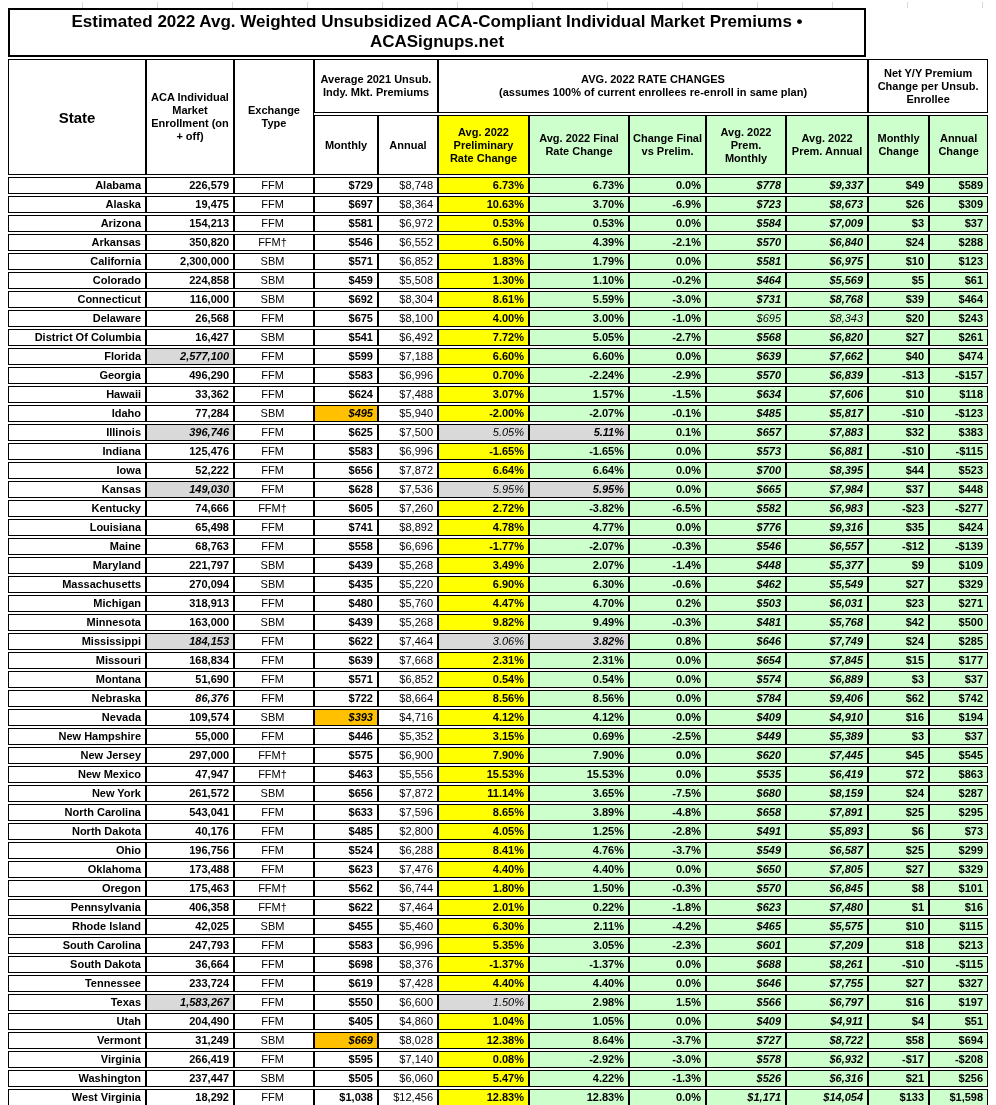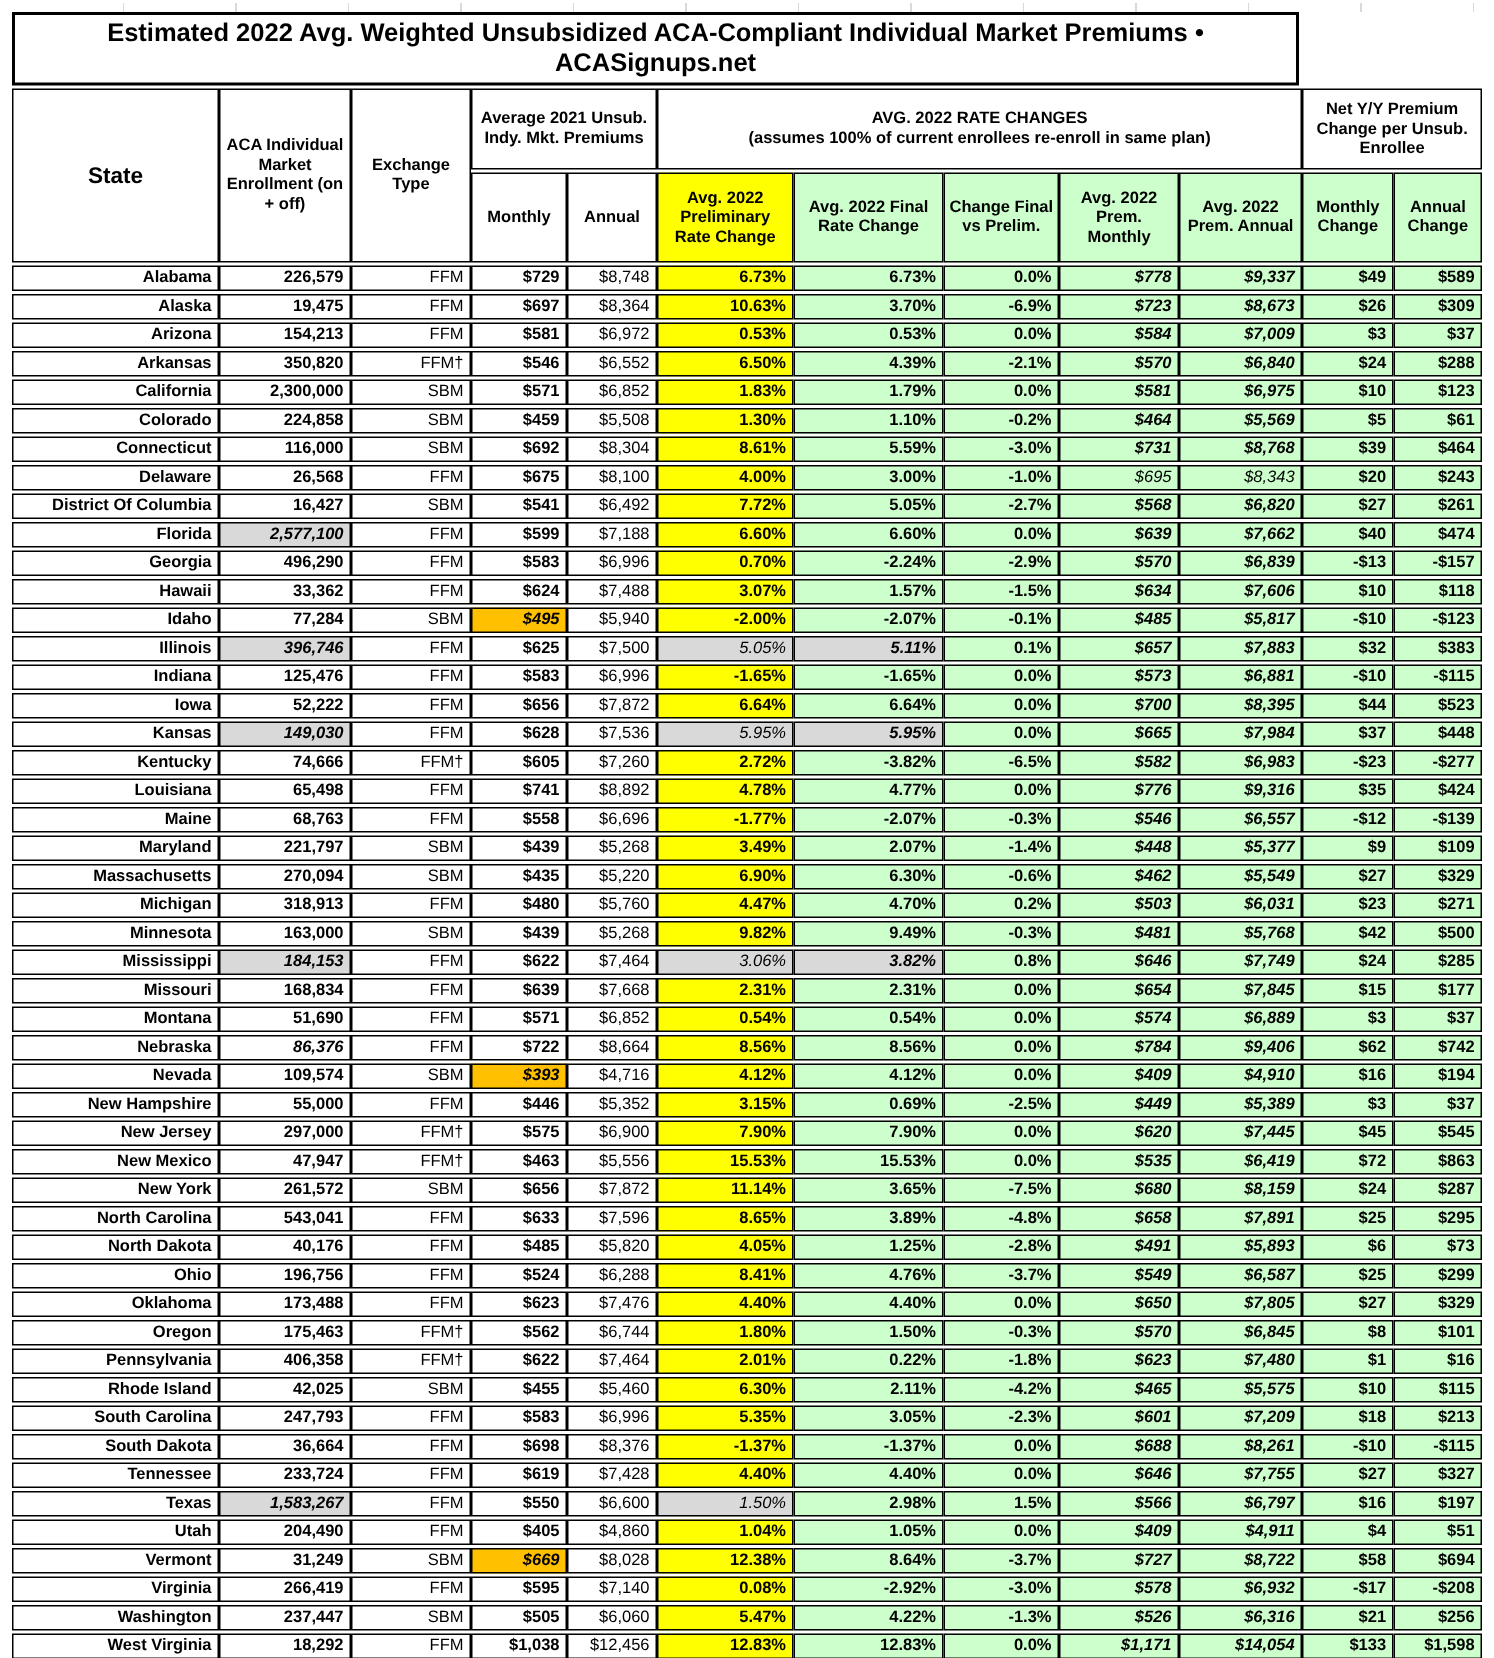--- a/index.html
+++ b/index.html
@@ -9,21 +9,21 @@
   table.tbl{border-collapse:separate;border-spacing:0 2px;table-layout:fixed;width:980px;}
   th,td{box-sizing:border-box;border:1px solid var(--border);color:#000;overflow:hidden;white-space:nowrap;background:#fff;}
   th{font-size:11px;font-weight:bold;text-align:center;vertical-align:middle;line-height:13px;padding:1px 2px;white-space:normal;}
   th.h-state{font-size:15px;text-align:center;}
   th .subnote{font-weight:bold;}
   thead tr.tier1 th{height:54px;}
   thead tr.tier2 th{height:60px;}
   .bg-y{background:var(--yellow)!important;}
   .bg-g{background:var(--green)!important;}
   td{font-size:11px;font-weight:bold;text-align:right;height:16px;line-height:13px;padding:1px 4px 1px 1px;}
-  .c-exchange{text-align:right;font-weight:normal;}
+  .c-exchange{text-align:center;font-weight:normal;}
   .c-annual_2021{font-weight:normal;}
   .c-prelim{background:var(--yellow);}
   .c-final,.c-change,.c-prem_monthly,.c-prem_annual,.c-monthly_change,.c-annual_change{background:var(--green);}
   .c-prem_monthly,.c-prem_annual{font-style:italic;}
   .f-gi{background:var(--gray)!important;font-style:italic;}
   .f-gin{background:var(--gray)!important;font-style:italic;font-weight:normal;}
   .f-i{font-style:italic;padding-left:47px;}
   .f-o{background:var(--orange)!important;font-style:italic;}
   .f-n{font-weight:normal;padding-left:12px;}
 </style>
@@ -547,21 +547,21 @@
           <td class="c-prem_monthly">$658</td>
           <td class="c-prem_annual">$7,891</td>
           <td class="c-monthly_change">$25</td>
           <td class="c-annual_change">$295</td>
         </tr>
         <tr>
           <td class="c-state">North Dakota</td>
           <td class="c-enrollment">40,176</td>
           <td class="c-exchange">FFM</td>
           <td class="c-monthly_2021">$485</td>
-          <td class="c-annual_2021">$5,820</td>
+          <td class="c-annual_2021">$2,800</td>
           <td class="c-prelim">4.05%</td>
           <td class="c-final">1.25%</td>
           <td class="c-change">-2.8%</td>
           <td class="c-prem_monthly">$491</td>
           <td class="c-prem_annual">$5,893</td>
           <td class="c-monthly_change">$6</td>
           <td class="c-annual_change">$73</td>
         </tr>
         <tr>
           <td class="c-state">Ohio</td>

